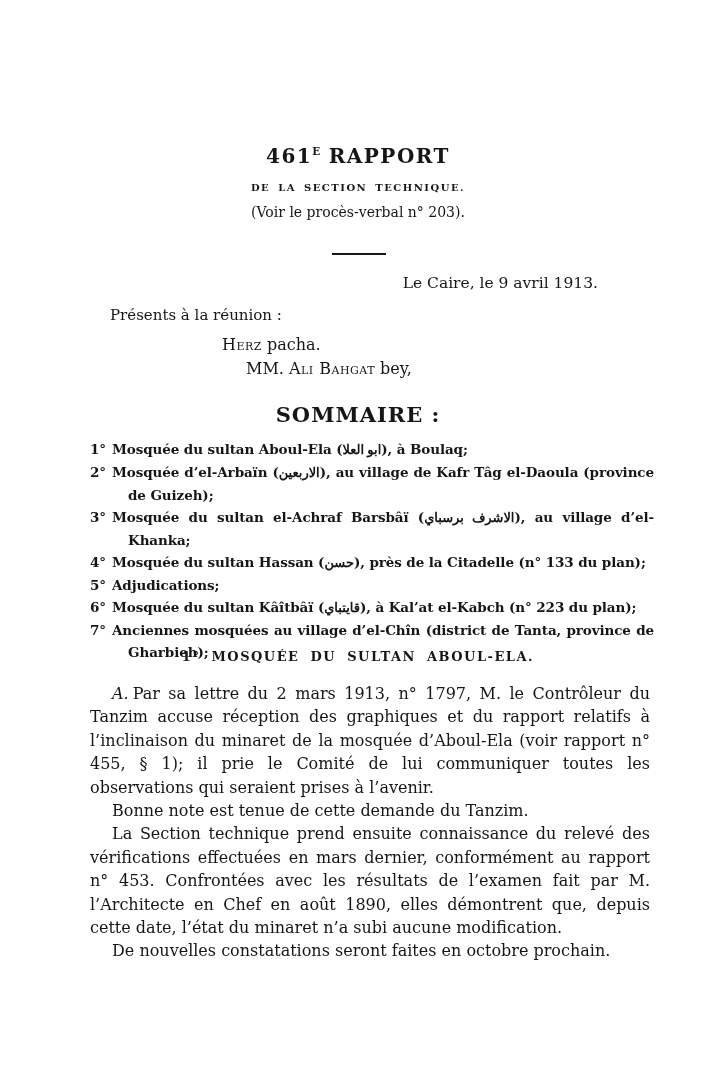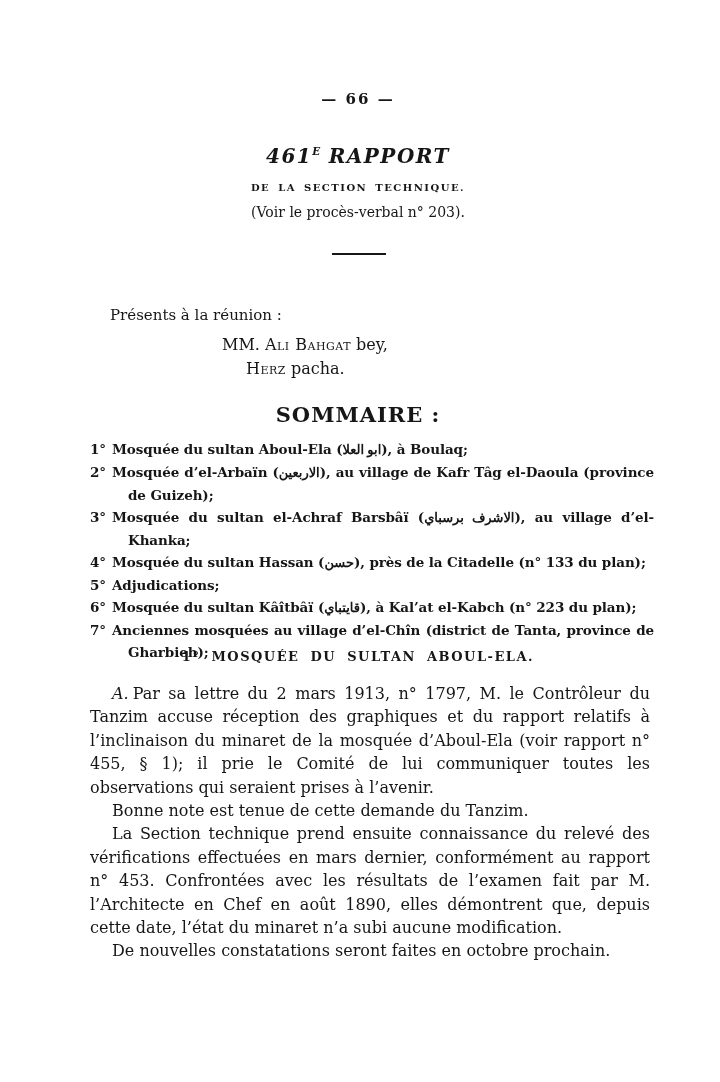--- a/index.html
+++ b/index.html
@@ -29,21 +29,20 @@
     top:90px;
     font-size:15px;
     font-weight:bold;
     letter-spacing:2px;
   }
   .report-title{
     top:144px;
     font-size:20px;
     font-weight:bold;
     letter-spacing:1.5px;
-    font-style:italic;
   }
   .report-title .sup{
     font-size:0.52em;
     vertical-align:super;
     letter-spacing:0;
   }
   .report-subtitle{
     top:182px;
     font-size:10px;
     font-weight:bold;
@@ -131,38 +130,38 @@
     text-align:justify;
   }
   .body-text p{text-indent:22px;}
   .lead-italic{font-style:italic;padding-right:4px;}
 </style>
 </head>
 <body>
 
 <div class="page">
 
-  <div class="centered page-number">— 66 —</div>
 
   <div class="centered report-title">
     <span>461</span><span class="sup">E</span><span> RAPPORT</span>
   </div>
 
   <div class="centered report-subtitle">DE LA SECTION TECHNIQUE.</div>
 
   <div class="centered report-reference">(Voir le procès-verbal n° 203).</div>
 
   <div class="rule"></div>
 
+  <div class="dateline">Le Caire, le 9 avril 1913.</div>
 
   <div class="attendees-intro">Présents à la réunion :</div>
 
   <ul class="attendees">
+    <li><span></span><span class="sc">Herz</span><span> pacha.</span></li>
     <li><span>MM. </span><span class="sc">Ali Bahgat</span><span> bey,</span></li>
-    <li><span></span><span class="sc">Herz</span><span> pacha.</span></li>
   </ul>
 
   <div class="centered sommaire-heading">SOMMAIRE :</div>
 
   <ul class="sommaire-list">
     <li><span class="som-num">1°</span><span>Mosquée du sultan Aboul-Ela (</span><span class="arabic">ابو العلا</span><span>), à Boulaq;</span></li>
     <li><span class="som-num">2°</span><span>Mosquée d’el-Arbaïn (</span><span class="arabic">الاربعين</span><span>), au village de Kafr Tâg el-Daoula (province de Guizeh);</span></li>
     <li><span class="som-num">3°</span><span>Mosquée du sultan el-Achraf Barsbâï (</span><span class="arabic">الاشرف برسباي</span><span>), au village d’el-Khanka;</span></li>
     <li><span class="som-num">4°</span><span>Mosquée du sultan Hassan (</span><span class="arabic">حسن</span><span>), près de la Citadelle (n° 133 du plan);</span></li>
     <li><span class="som-num">5°</span><span>Adjudications;</span></li>

